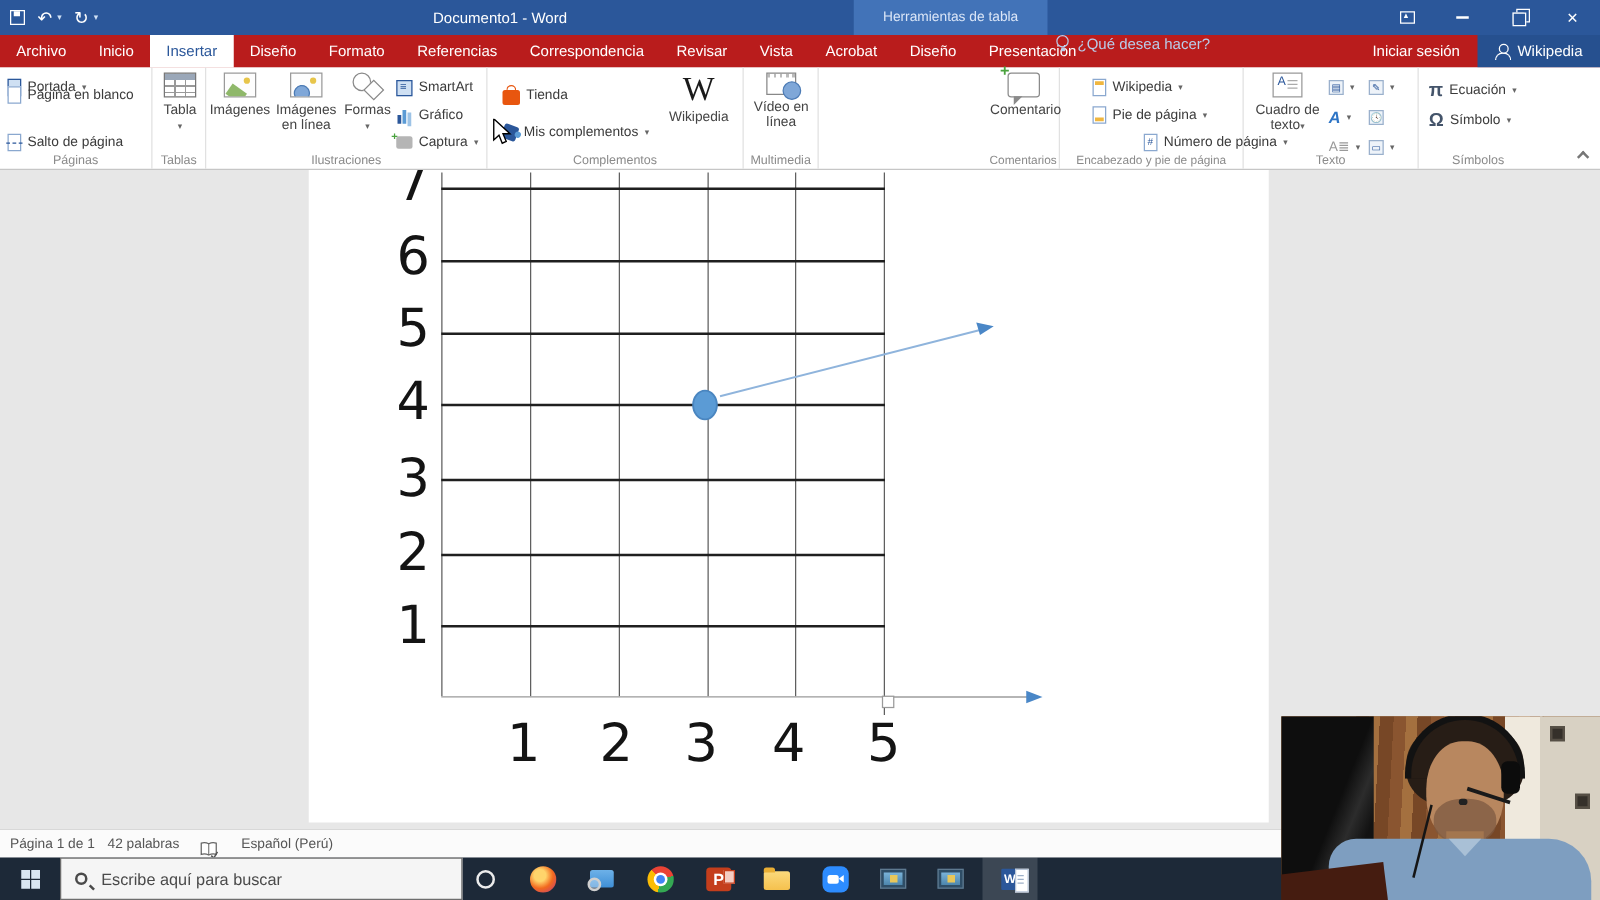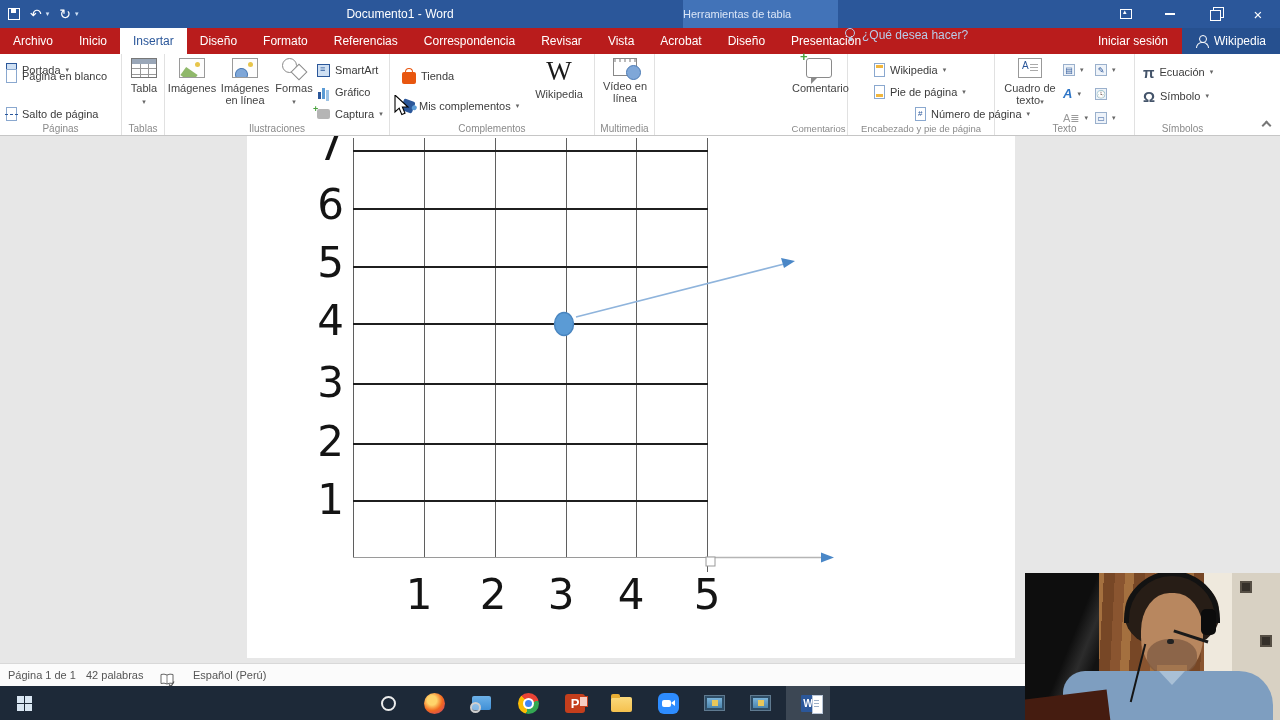--- a/index.html
+++ b/index.html
@@ -7,21 +7,21 @@
   .stage{position:relative;width:1280px;height:720px;overflow:hidden;background:#e7e7e7;}
 
   
   .titlebar{position:absolute;left:0;top:0;width:1280px;height:28px;background:#2b579a;color:#fff;}
   .qat{position:absolute;left:8px;top:0;height:28px;display:flex;align-items:center;gap:10px;}
   .qat .glyph{font-size:14px;color:#fff;line-height:1;}
   .save-ic{width:12px;height:12px;border:1.5px solid #fff;position:relative;}
   .save-ic::after{content:"";position:absolute;left:2px;top:0;width:5px;height:4px;background:#fff;}
   .tinycaret{font-size:7px;color:#cfe0f5;margin-left:-6px;}
   .win-title{position:absolute;left:290px;top:0;width:220px;height:28px;line-height:28px;text-align:center;font-size:12px;color:#fff;white-space:nowrap;}
-  .ctx-band{position:absolute;left:683px;top:0;width:155px;height:28px;background:#4273b8;color:#dbe6f7;font-size:11px;text-align:left;line-height:28px;}
+  .ctx-band{position:absolute;left:683px;top:0;width:155px;height:28px;background:#4273b8;color:#dbe6f7;font-size:11px;text-align:center;line-height:28px;}
   .winctrl{position:absolute;top:0;right:0;height:28px;display:flex;}
   .winctrl .wbtn{width:44px;height:28px;display:flex;align-items:center;justify-content:center;color:#fff;}
   .ribopt-ic{width:12px;height:10px;border:1px solid #fff;position:relative;}
   .ribopt-ic::after{content:"▴";position:absolute;left:2px;top:-2px;font-size:7px;color:#fff;}
   .min-ic{width:10px;height:1.5px;background:#fff;}
   .restore-ic{width:9px;height:9px;border:1.2px solid #fff;position:relative;background:#2b579a;}
   .restore-ic::before{content:"";position:absolute;left:2px;top:-4px;width:9px;height:9px;border:1.2px solid #fff;}
   .restore-ic::after{content:"";position:absolute;left:-1px;top:-1px;width:9px;height:9px;background:#2b579a;border:1.2px solid #fff;}
   .close-ic{font-size:15px;line-height:1;}
 
@@ -446,20 +446,24 @@
 
   <div class="taskbar">
     <div class="startbtn">
       <div class="winlogo">
           <span></span>
           <span></span>
           <span></span>
           <span></span>
         </div>
     </div>
+    <div class="searchbox">
+      <span class="mag-ic"></span>
+      <input type="text" placeholder="Escribe aquí para buscar" style="">
+    </div>
     <div class="tbi" style="left:368px;">
         <span class="cortana-ic"></span>
       </div>
     <div class="tbi" style="left:414px;">
         <span class="ff-ic"></span>
       </div>
     <div class="tbi" style="left:461px;">
         <span class="magscr-ic"></span>
       </div>
     <div class="tbi" style="left:508px;">

